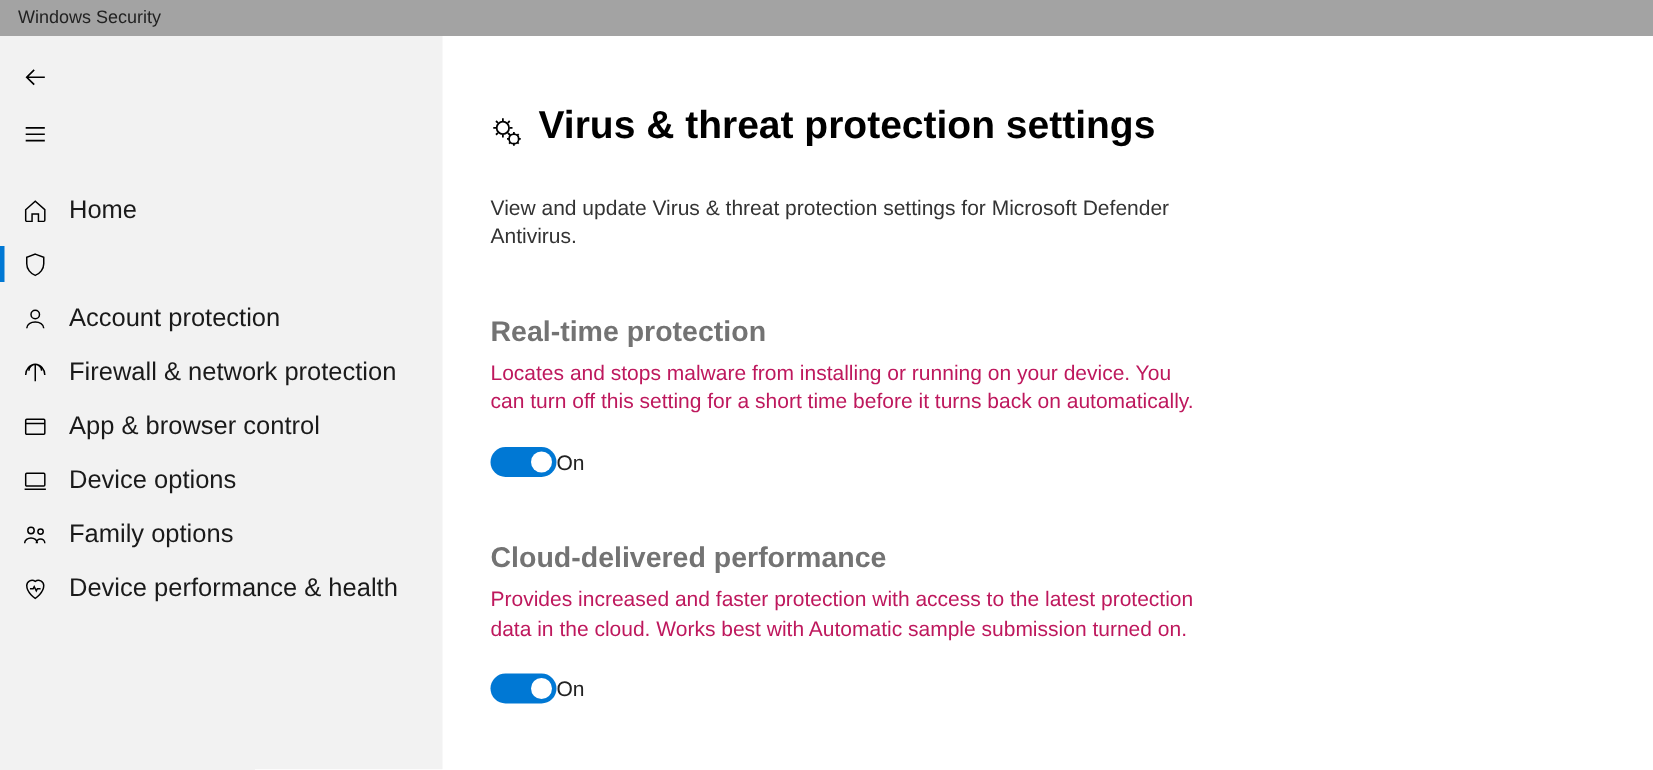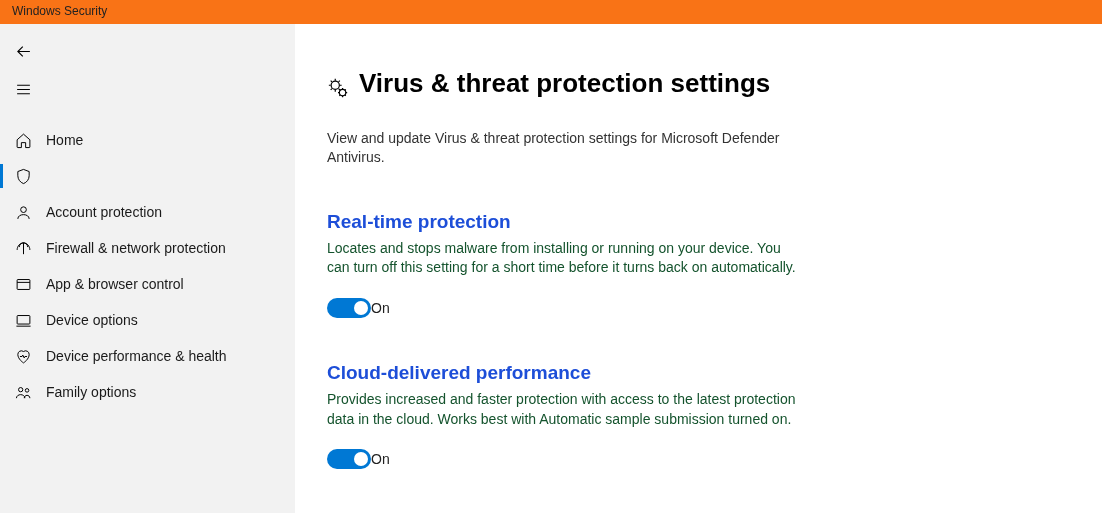--- a/index.html
+++ b/index.html
@@ -9,21 +9,21 @@
     color: #1a1a1a;
     background: #fff;
     width: 1102px;
     height: 513px;
     overflow: hidden;
   }
   .app-title {
     padding: 4px 12px 6px 12px;
     font-size: 12px;
     color: #222;
-    background: #f97316;
+    background: #a3a3a3;
   }
   .container {
     display: flex;
     height: calc(100% - 24px);
   }
   .sidebar {
     width: 295px;
     background: #f2f2f2;
     padding-top: 8px;
     display: flex;
@@ -53,21 +53,21 @@
   .nav-item .icon {
     width: 18px;
     height: 18px;
     display: flex;
     align-items: center;
     justify-content: center;
     flex-shrink: 0;
   }
   .nav-item .label {
     margin-left: 14px;
-    font-size: 14px;
+    font-size: 17px;
   }
   .nav-item.active::before {
     content: "";
     position: absolute;
     left: 0;
     top: 6px;
     bottom: 6px;
     width: 3px;
     background: #0078d4;
   }
@@ -93,26 +93,26 @@
     max-width: 460px;
     line-height: 1.35;
   }
   .section {
     margin-top: 44px;
     max-width: 470px;
   }
   .section h2 {
     font-size: 19px;
     font-weight: 600;
-    color: #1d4ed8;
+    color: #737373;
   }
   .section p {
     margin-top: 6px;
     font-size: 14px;
-    color: #14532d;
+    color: #be185d;
     line-height: 1.4;
   }
   .toggle-row {
     display: flex;
     align-items: center;
     margin-top: 20px;
   }
   .toggle {
     width: 44px;
     height: 20px;
@@ -206,35 +206,35 @@
           <svg width="17" height="17" viewBox="0 0 24 24" fill="none" stroke="#000" stroke-width="1.4">
               <rect x="3" y="5" width="18" height="12" rx="1"></rect>
               <path d="M2 20h20"></path>
             </svg>
         </span>
         <span class="label">Device options</span>
       </div>
       <div class="nav-item">
         <span class="icon">
           <svg width="17" height="17" viewBox="0 0 24 24" fill="none" stroke="#000" stroke-width="1.4">
-              <path d="M12 21s-8-5-8-12a5 5 0 0 1 8-4 5 5 0 0 1 8 4c0 7-8 12-8 12z"></path>
-              <path d="M7 12h3l1-2 2 4 1-2h3"></path>
-            </svg>
-        </span>
-        <span class="label">Device performance &amp; health</span>
-      </div>
-      <div class="nav-item">
-        <span class="icon">
-          <svg width="17" height="17" viewBox="0 0 24 24" fill="none" stroke="#000" stroke-width="1.4">
               <circle cx="8" cy="8" r="3"></circle>
               <circle cx="17" cy="9" r="2.5"></circle>
               <path d="M2 20c0-3 3-5 6-5s6 2 6 5M13 20c0-2.5 2-4 4-4s4 1.5 4 4"></path>
             </svg>
         </span>
         <span class="label">Family options</span>
+      </div>
+      <div class="nav-item">
+        <span class="icon">
+          <svg width="17" height="17" viewBox="0 0 24 24" fill="none" stroke="#000" stroke-width="1.4">
+              <path d="M12 21s-8-5-8-12a5 5 0 0 1 8-4 5 5 0 0 1 8 4c0 7-8 12-8 12z"></path>
+              <path d="M7 12h3l1-2 2 4 1-2h3"></path>
+            </svg>
+        </span>
+        <span class="label">Device performance &amp; health</span>
       </div>
     </nav>
   </aside>
 
   <main class="main">
     <div class="page-header">
       <span>
         <svg width="22" height="22" viewBox="0 0 24 24" fill="none" stroke="#000" stroke-width="1.3">
           <circle cx="9" cy="9" r="4.5"></circle>
             <path d="M9 2v2M9 14v2M2 9h2M14 9h2M4 4l1.4 1.4M12.6 12.6L14 14M4 14l1.4-1.4M12.6 5.4L14 4"></path>

